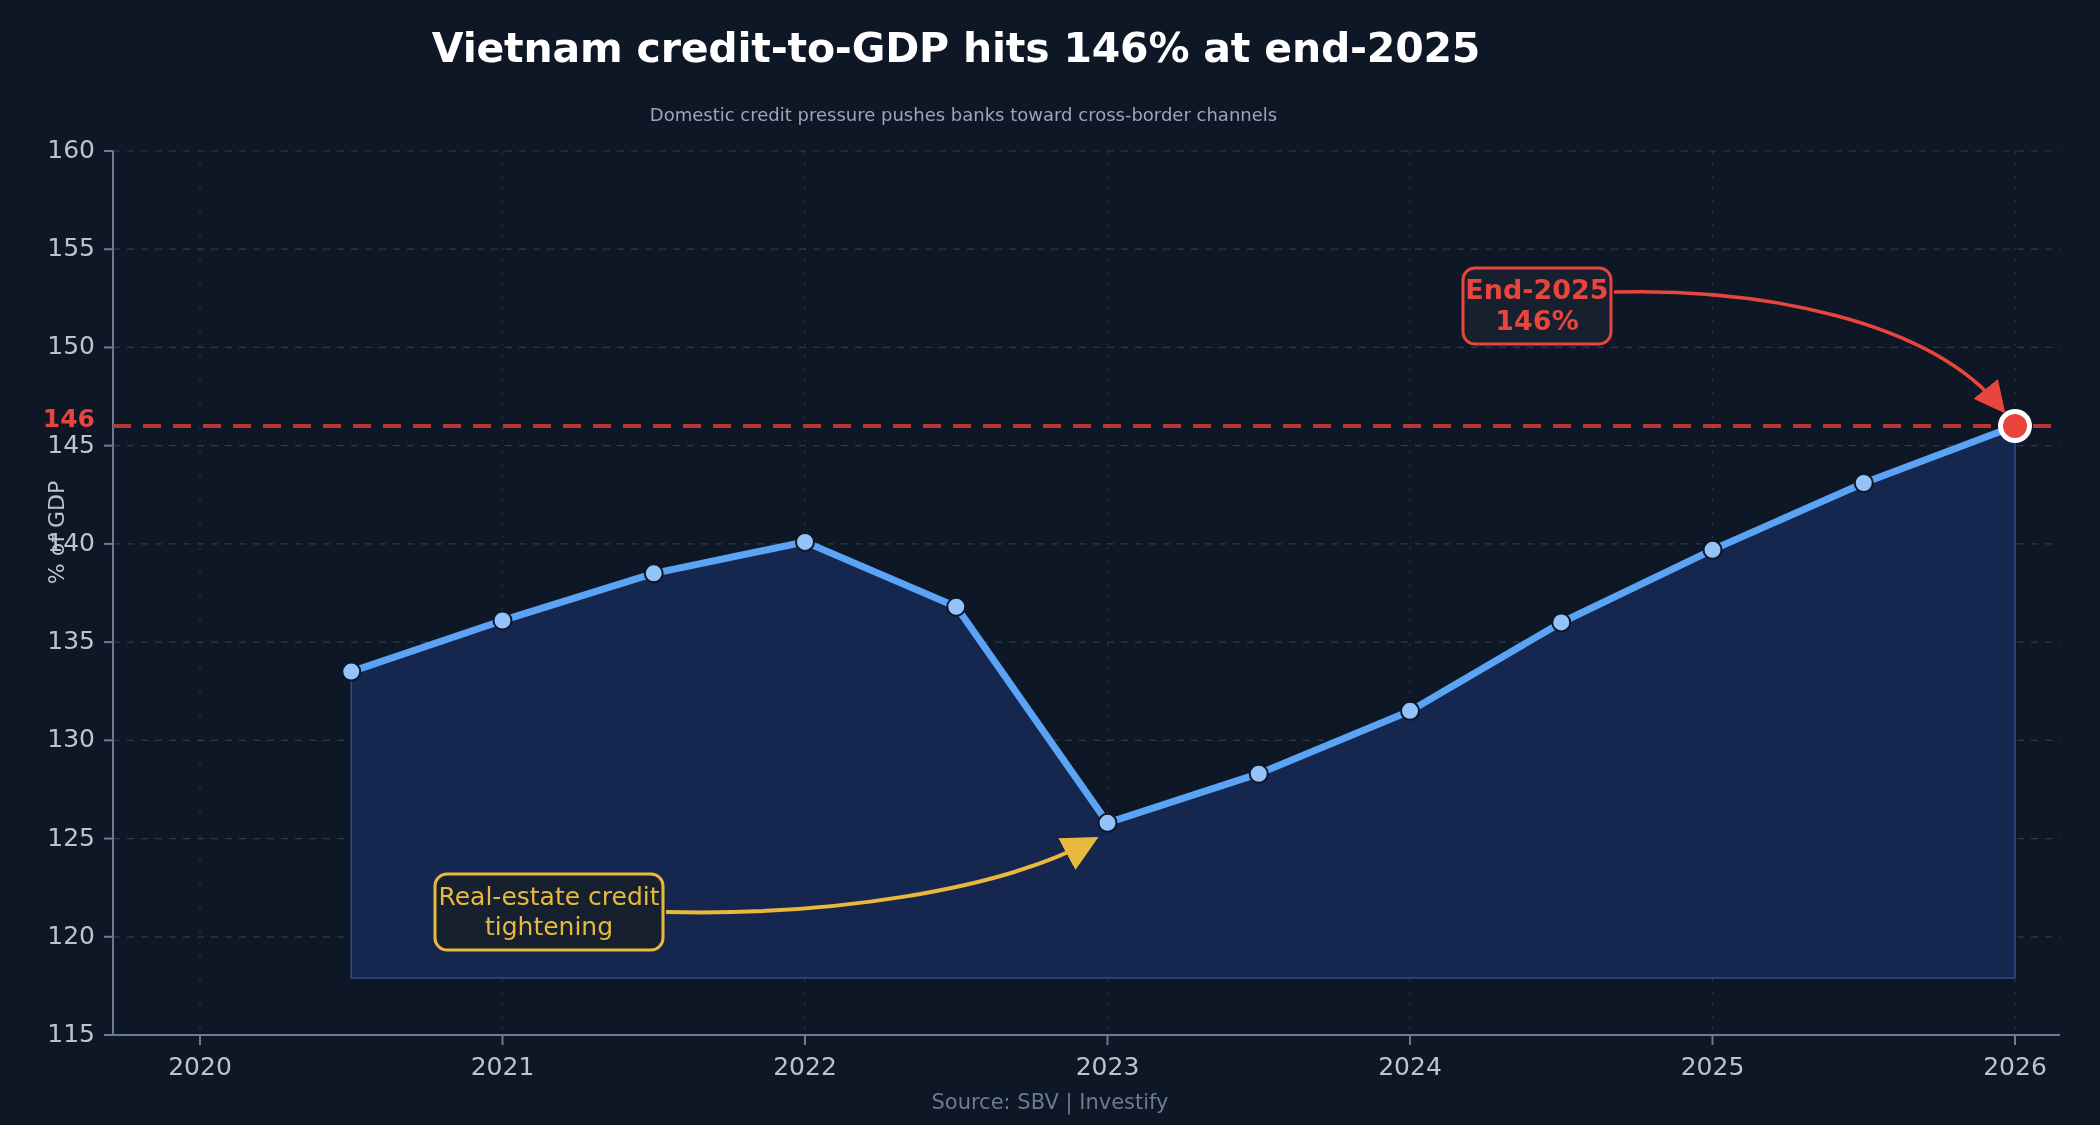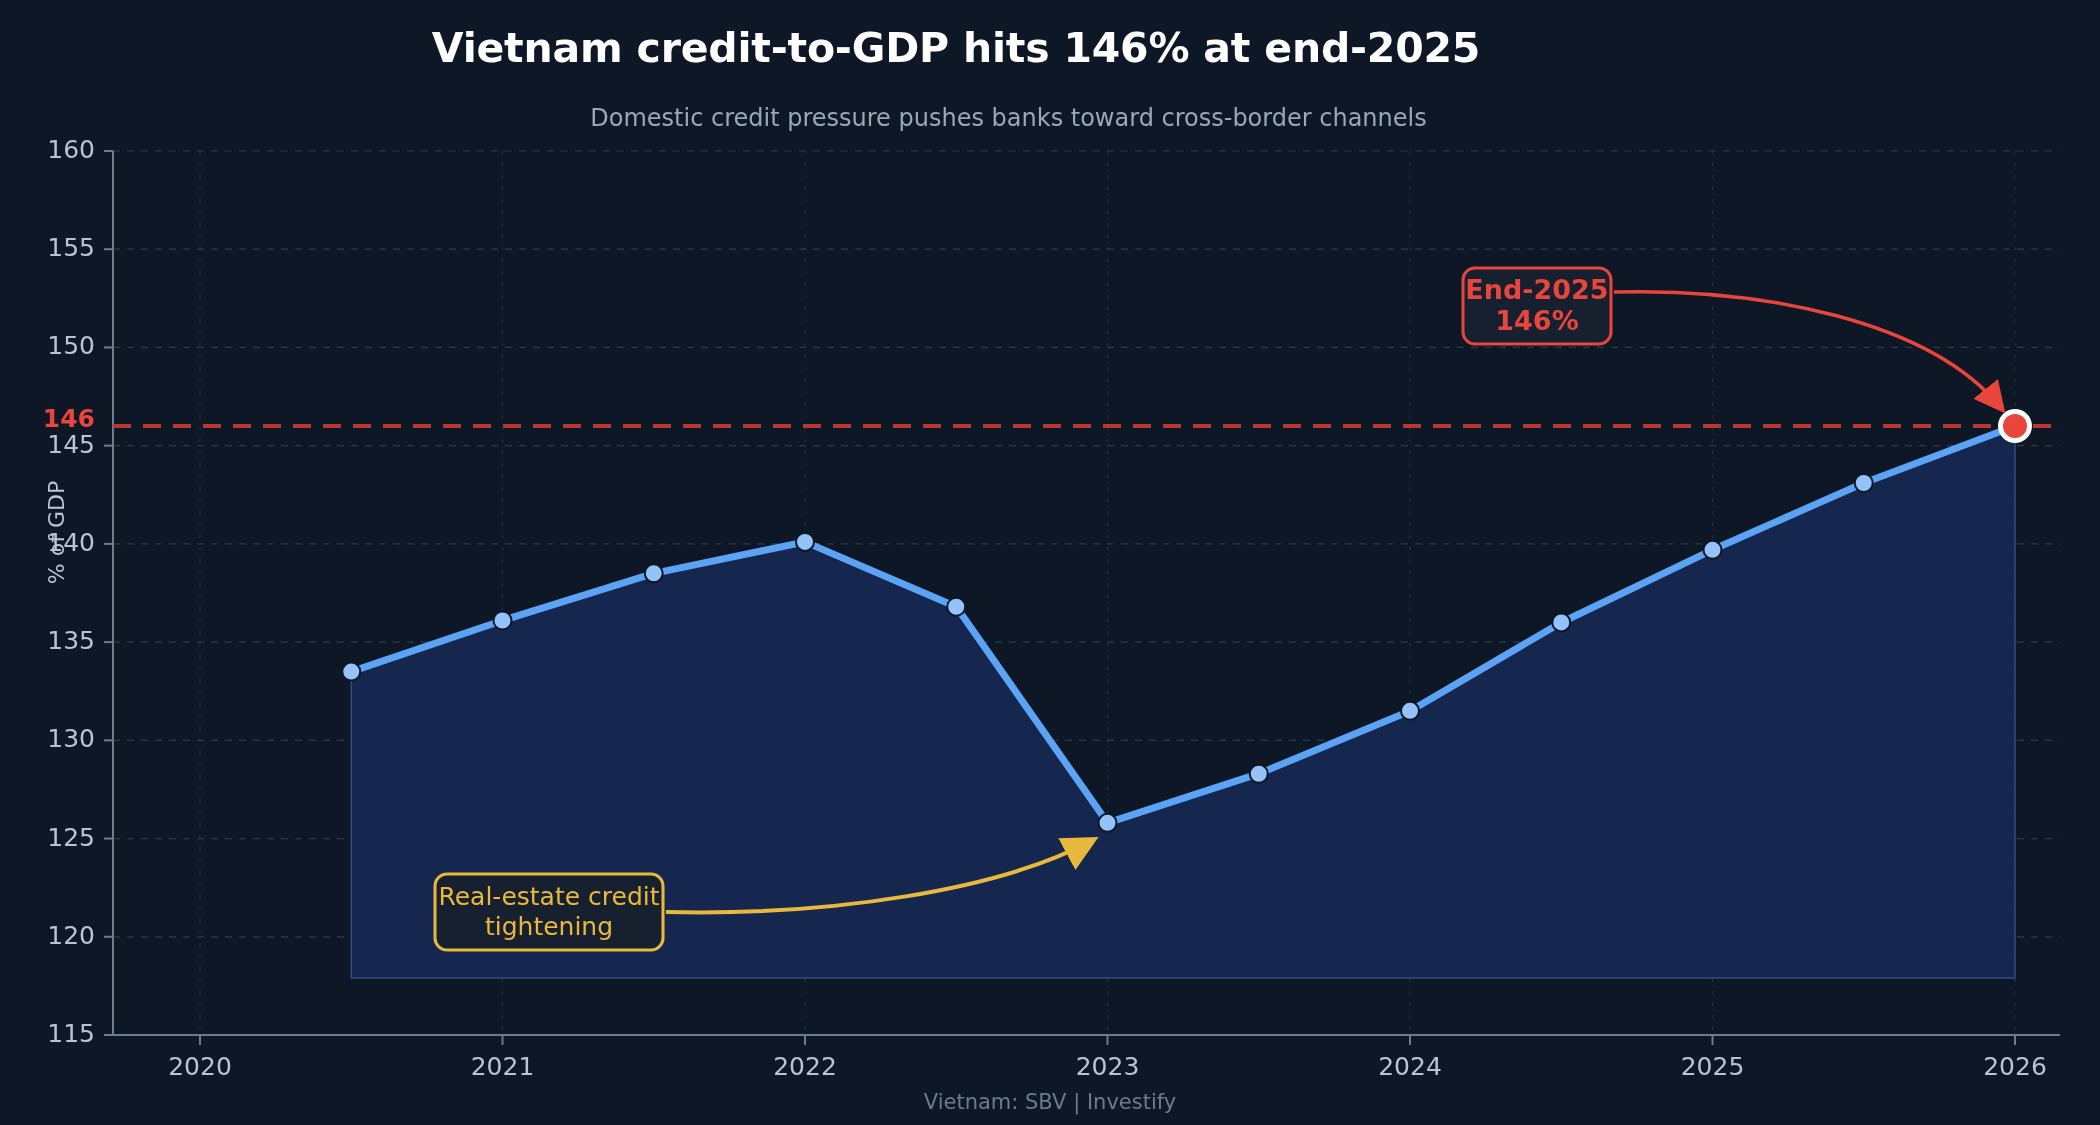--- a/index.html
+++ b/index.html
@@ -26,23 +26,22 @@
     font-weight: bold;
     letter-spacing: -0.2px;
   }
   #chart-subtitle {
     position: absolute;
     left: 0;
     top: 104px;
     width: 1927px;
     text-align: center;
     color: #9aa7b8;
-    font-size: 24px;
+    font-size: 18px;
     font-weight: normal;
-    padding-left: 45px;
   }
   #source-note {
     position: absolute;
     left: 0;
     top: 1090px;
     width: 2100px;
     text-align: center;
     color: #6c7b8e;
     font-size: 21px;
   }
@@ -101,21 +100,21 @@
   }
 </style>
 </head>
 <body>
 
 <div id="root">
 
   <div id="chart-title">Vietnam credit-to-GDP hits 146% at end-2025</div>
   <div id="chart-subtitle">Domestic credit pressure pushes banks toward cross-border channels</div>
   <div id="ylabel-title">% of GDP</div>
-  <div id="source-note">Vietnam: SBV | Investify</div>
+  <div id="source-note">Source: SBV | Investify</div>
 
   <svg id="plot" width="2100" height="1125">
     <defs>
       <marker id="arrow-red" markerWidth="9" markerHeight="9" refX="7" refY="4.5" orient="auto">
         <path d="M0,0 L9,4.5 L0,9 z" fill="#e8453c"></path>
       </marker>
       <marker id="arrow-yellow" markerWidth="9" markerHeight="9" refX="7" refY="4.5" orient="auto">
         <path d="M0,0 L9,4.5 L0,9 z" fill="#e8b93c"></path>
       </marker>
     </defs>

